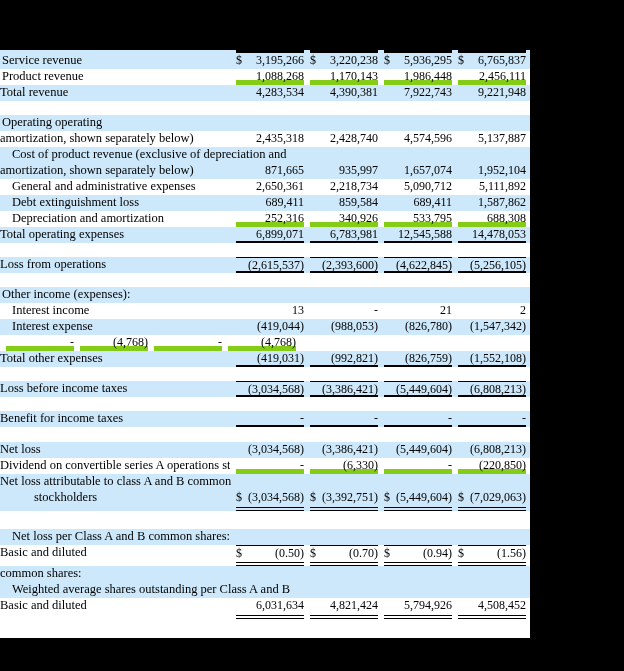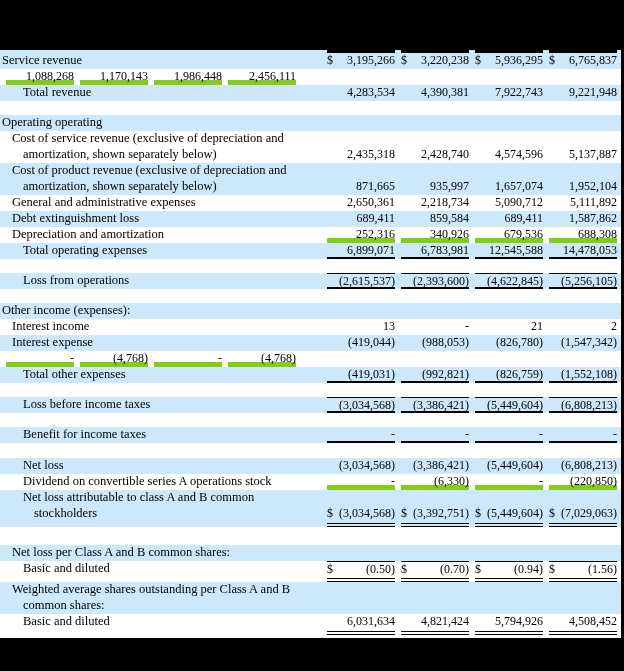--- a/index.html
+++ b/index.html
@@ -4,34 +4,34 @@
 <style>
   html,body{margin:0;padding:0;}
   body{
     width:624px;height:671px;position:relative;
     background:#000;
     font-family:"Liberation Serif","DejaVu Serif",serif;
   }
   #letterbox-top{position:absolute;top:0;left:0;width:624px;height:50px;background:#000;}
   #letterbox-bottom{position:absolute;top:638px;left:0;width:624px;height:33px;background:#000;}
   #doc{
-    position:absolute;top:50px;left:0;width:621px;height:588px;
+    position:absolute;top:50px;left:0;width:530px;height:588px;
     background:#fff;overflow:hidden;color:#000;
   }
   .row{display:flex;align-items:stretch;padding-right:4px;height:16px;box-sizing:border-box;}
   .row.hl{background:var(--hl,#cde8fa);}
   .row.tall{height:21px;}
   .row.spacer{background:#fff;}
   .lbl{
     flex:1;white-space:nowrap;overflow:hidden;
     font-size:12.5px;line-height:15.5px;
   }
   .ind0{padding-left:2px;}
   .ind1{padding-left:12px;}
-  .ind2{padding-left:23px;}
+  .ind2{}
   .ind3{padding-left:34px;}
   .cell{
     width:68px;margin-left:6px;flex:0 0 auto;
     display:flex;justify-content:flex-end;align-items:flex-start;
     font-size:12px;line-height:15px;white-space:nowrap;
     box-sizing:border-box;height:100%;
   }
   .cur{margin-right:auto;}
   .bt{border-top:1px solid #000;}
   .bs{border-bottom:5px solid #84cc16;}
@@ -65,20 +65,21 @@
       <div class="cell">
         <span class="cur">$</span>
         <span>5,936,295</span>
       </div>
       <div class="cell">
         <span class="cur">$</span>
         <span>6,765,837</span>
       </div>
     </div>
     <div class="row">
+      <div class="lbl ind0">Product revenue</div>
       <div class="cell bs">
         <span>1,088,268</span>
       </div>
       <div class="cell bs">
         <span>1,170,143</span>
       </div>
       <div class="cell bs">
         <span>1,986,448</span>
       </div>
       <div class="cell bs">
@@ -98,23 +99,20 @@
       </div>
       <div class="cell">
         <span>9,221,948</span>
       </div>
     </div>
     <div class="row spacer" style="height: 14px;"></div>
     <div class="row hl">
       <div class="lbl ind0">Operating operating</div>
     </div>
     <div class="row">
-      <div class="lbl ind1">Cost of service revenue (exclusive of depreciation and</div>
-    </div>
-    <div class="row">
       <div class="lbl ind2">amortization, shown separately below)</div>
       <div class="cell">
         <span>2,435,318</span>
       </div>
       <div class="cell">
         <span>2,428,740</span>
       </div>
       <div class="cell">
         <span>4,574,596</span>
       </div>
@@ -172,21 +170,21 @@
     </div>
     <div class="row">
       <div class="lbl ind1">Depreciation and amortization</div>
       <div class="cell bs">
         <span>252,316</span>
       </div>
       <div class="cell bs">
         <span>340,926</span>
       </div>
       <div class="cell bs">
-        <span>679,536</span>
+        <span>533,795</span>
       </div>
       <div class="cell bs">
         <span>688,308</span>
       </div>
     </div>
     <div class="row hl">
       <div class="lbl ind2">Total operating expenses</div>
       <div class="cell bh">
         <span>6,899,071</span>
       </div>
@@ -381,24 +379,24 @@
       <div class="cell bt bd">
         <span class="cur">$</span>
         <span>(0.94)</span>
       </div>
       <div class="cell bt bd">
         <span class="cur">$</span>
         <span>(1.56)</span>
       </div>
     </div>
     <div class="row hl">
+      <div class="lbl ind2">common shares:</div>
+    </div>
+    <div class="row hl">
       <div class="lbl ind1">Weighted average shares outstanding per Class A and B</div>
-    </div>
-    <div class="row hl">
-      <div class="lbl ind2">common shares:</div>
     </div>
     <div class="row tall">
       <div class="lbl ind2">Basic and diluted</div>
       <div class="cell bd">
         <span>6,031,634</span>
       </div>
       <div class="cell bd">
         <span>4,821,424</span>
       </div>
       <div class="cell bd">

